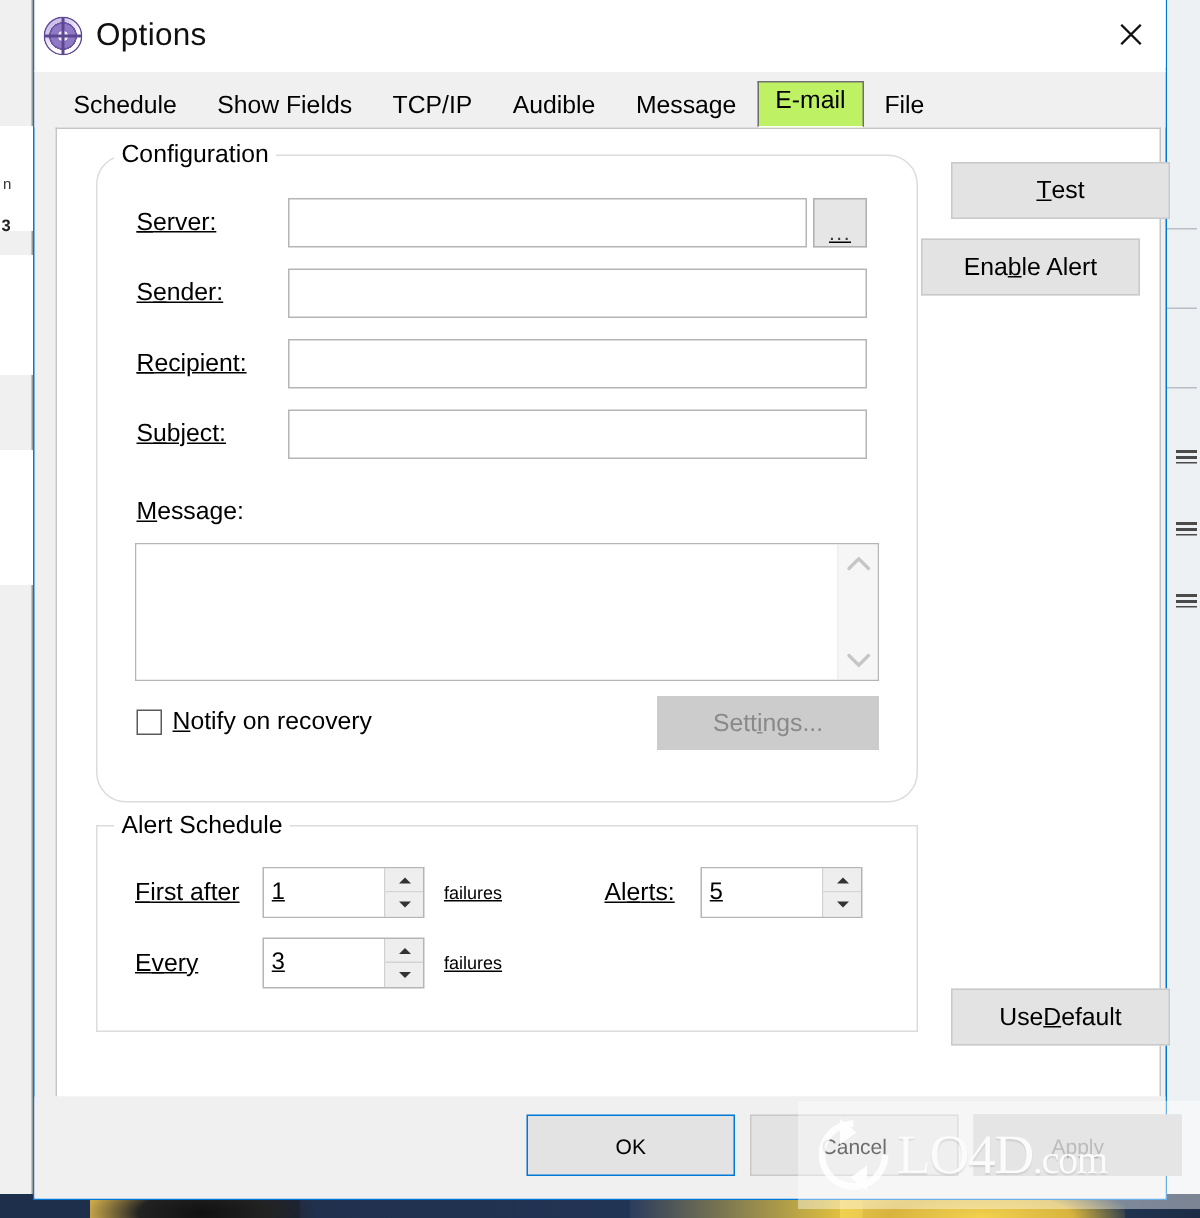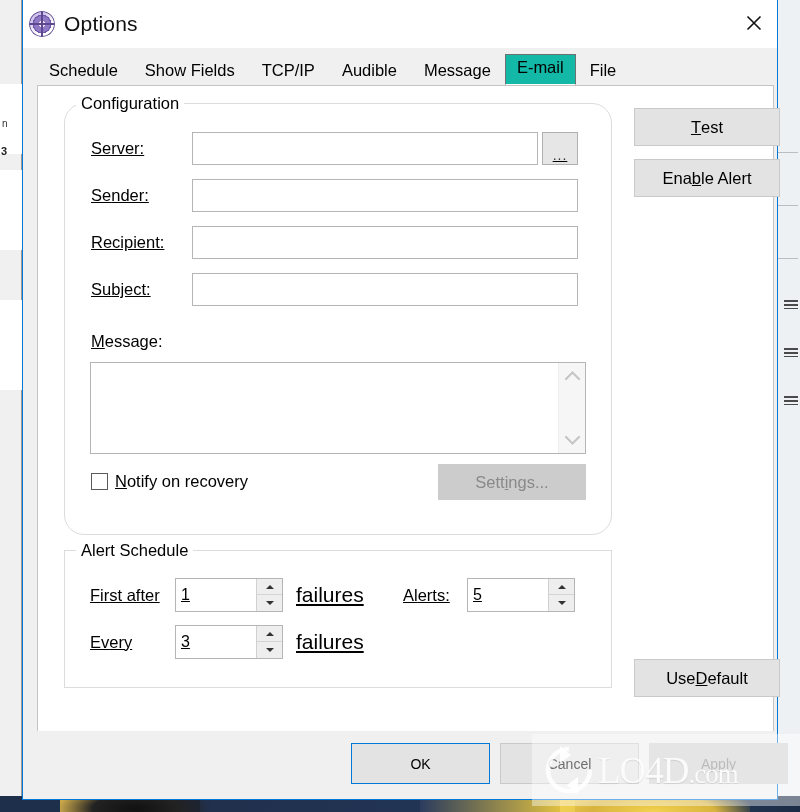--- a/index.html
+++ b/index.html
@@ -117,21 +117,21 @@
     font-size: 16.5px; color: #000;
     padding: 5px 12px 7px 12px;
     margin-right: 1px;
     line-height: 1;
     background: transparent;
     border: 1px solid transparent;
     position: relative; top: 1px;
     white-space: nowrap;
   }
   .tab.selected {
-    background: #14b8a6;
+    background: #bef264;
     border: 1px solid #707070;
     border-bottom-color: #ffffff;
     top: 0;
     padding: 4px 11px 9px 11px;
     z-index: 3;
   }
 
   
   #tab-page {
     flex: 1 1 auto;
@@ -227,33 +227,33 @@
     border-left: 1px solid #d0d0d0; flex: 0 0 auto;
   }
   .spin-btn {
     flex: 1 1 50%; background: #eeeeee;
     display: flex; align-items: center; justify-content: center;
   }
   .spin-btn.up { border-bottom: 1px solid #d4d4d4; }
   .tri-up { width: 0; height: 0; border-left: 4px solid transparent; border-right: 4px solid transparent; border-bottom: 4px solid #333; }
   .tri-down { width: 0; height: 0; border-left: 4px solid transparent; border-right: 4px solid transparent; border-top: 4px solid #333; }
 
-  .unit-label { font-size: 21px; color: #000; }
+  .unit-label { font-size: 12px; color: #000; }
 
   
   .side-button {
     position: absolute;
     background: #e3e3e3; border: 1px solid #c9c9c9;
     font-size: 16.5px; color: #000;
     font-family: "Liberation Sans", sans-serif;
     display: flex; align-items: center; justify-content: center;
   }
   .side-button u { text-decoration: underline; }
   #test-button { left: 596px; top: 22px; width: 146px; height: 38px; }
-  #enable-alert-button { left: 596px; top: 73px; width: 146px; height: 38px; }
+  #enable-alert-button { left: 576px; top: 73px; width: 146px; height: 38px; }
   #use-default-button { left: 596px; top: 573px; width: 146px; height: 38px; }
 
   
   #command-bar {
     height: 68px; flex: 0 0 auto;
     background: #f0f0f0;
     position: relative;
   }
   .cmd-button {
     position: absolute; top: 12px; height: 41px; width: 139px;

